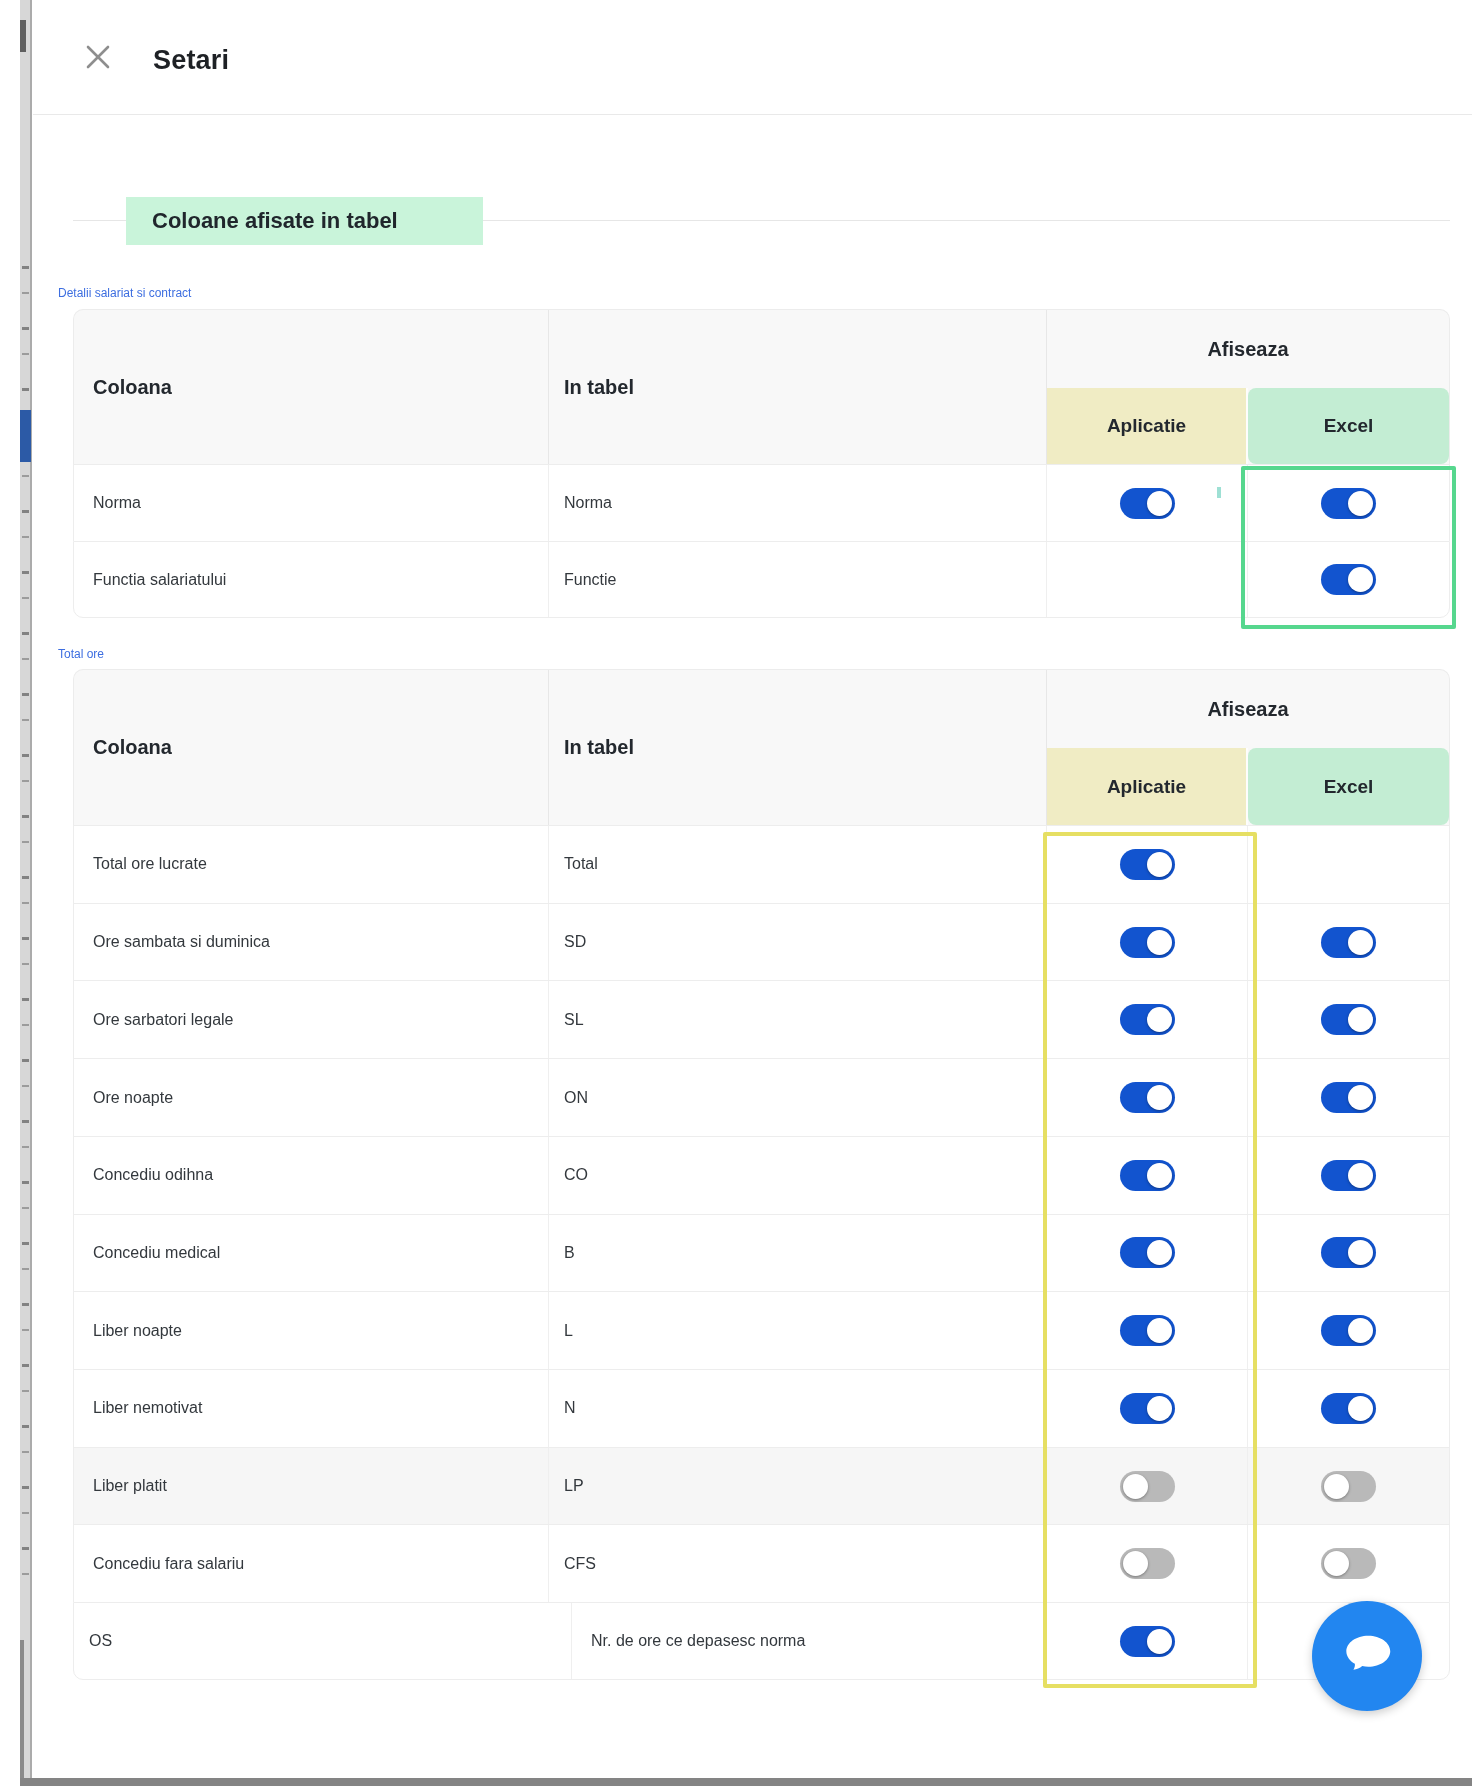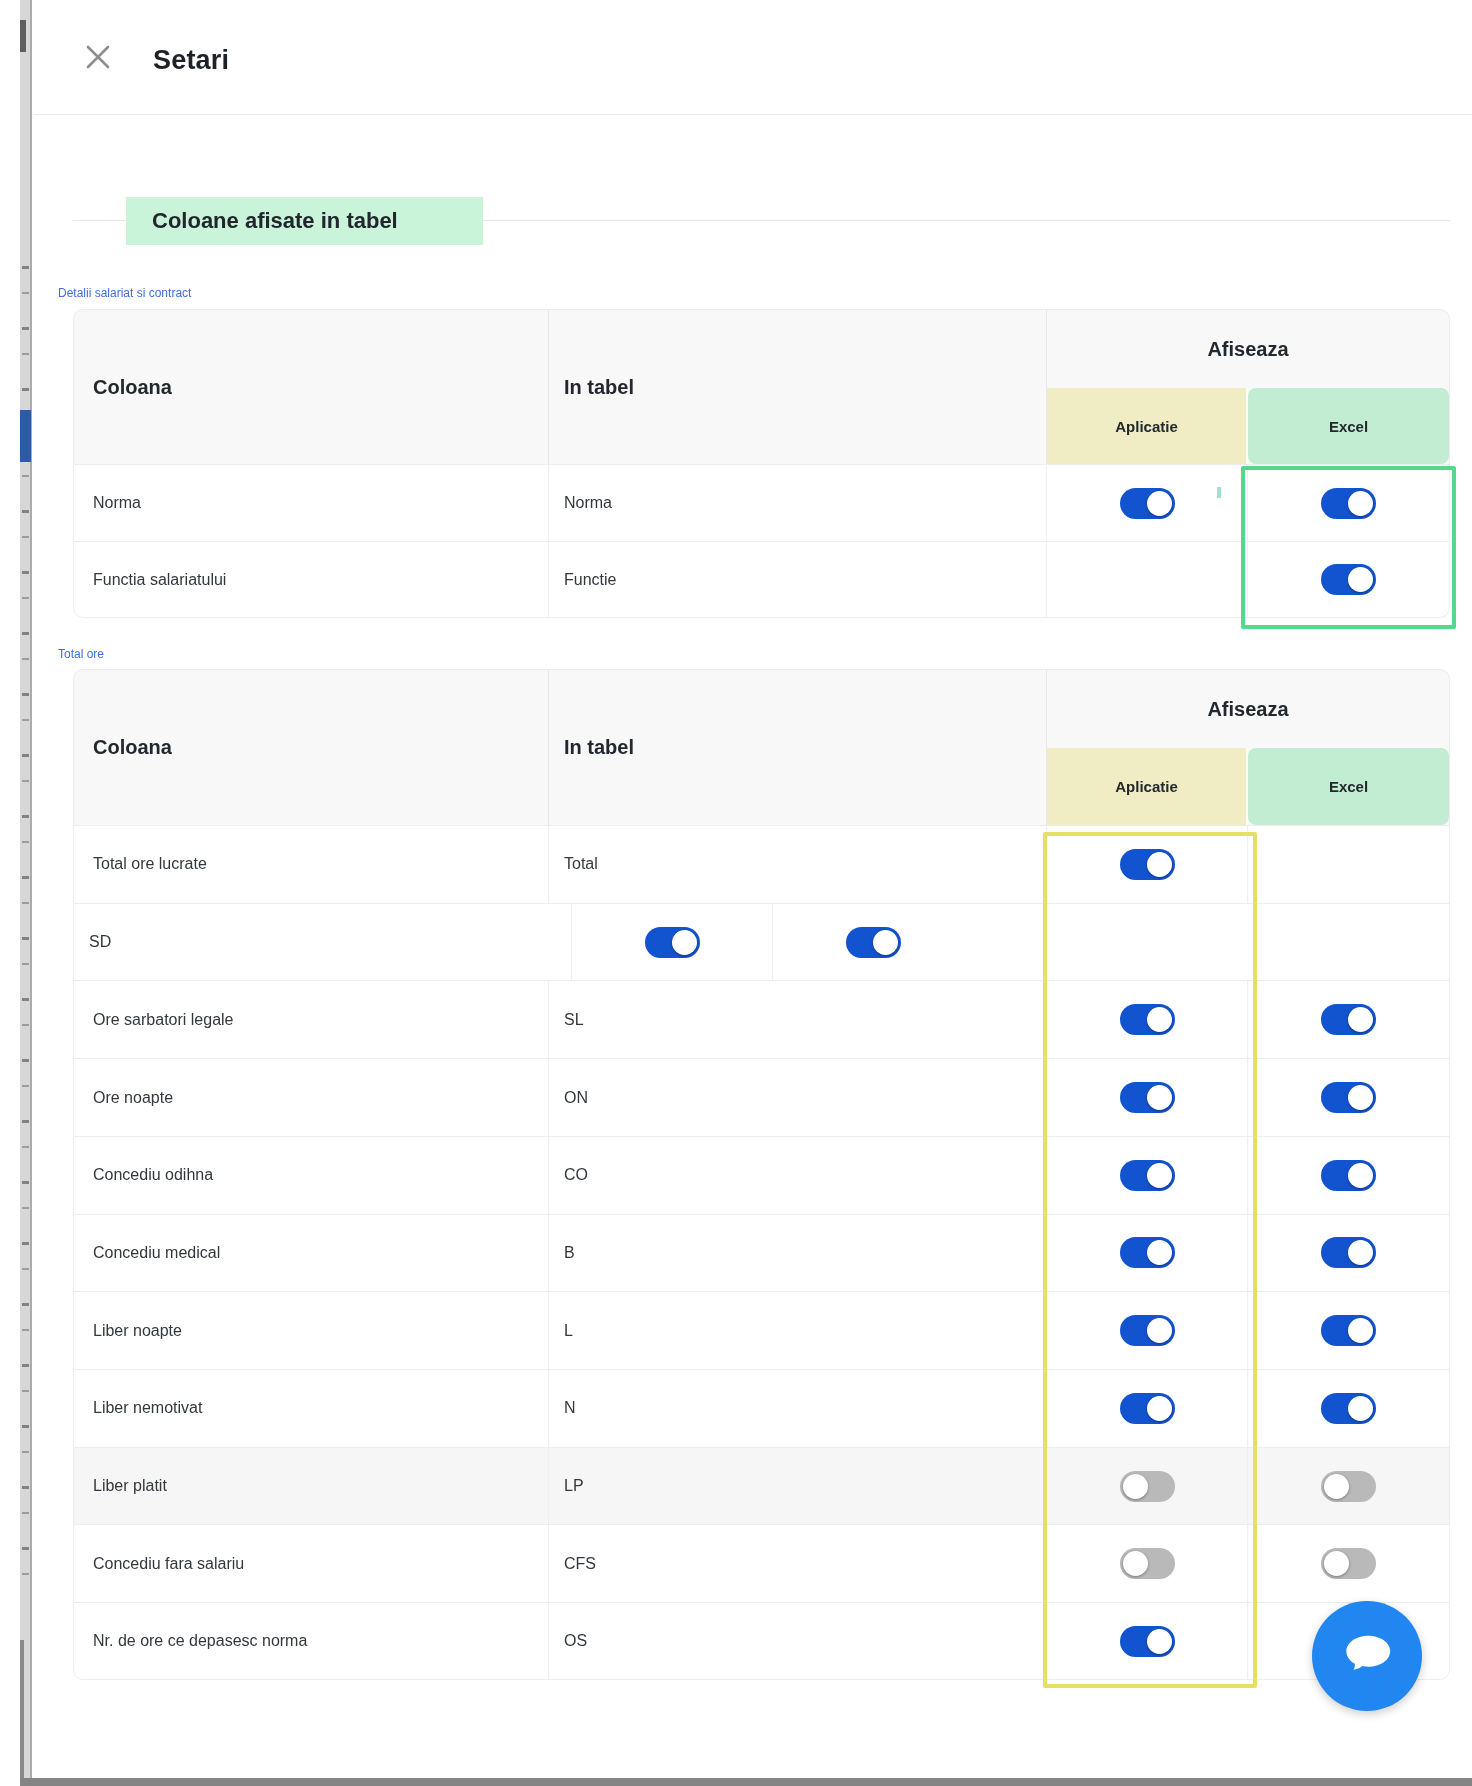--- a/index.html
+++ b/index.html
@@ -69,21 +69,21 @@
   .th.c1 { width:475px; padding-left:19px; border-right:1px solid #e7e7e7; }
   .th.c2 { width:498px; padding-left:15px; border-right:1px solid #e7e7e7; }
   .c3 { width:402px; display:flex; flex-direction:column; }
   .afiseaza {
     height:78px; display:flex; align-items:center; justify-content:center;
     font-size:20px; font-weight:700; color:#23282e;
   }
   .subs { display:flex; flex:1; }
   .sub {
     width:201px; display:flex; align-items:center; justify-content:center;
-    font-size:15px; font-weight:700; color:#23282e;
+    font-size:19px; font-weight:700; color:#23282e;
   }
   .sub.app { background:#f0ecc4; border-right:2px solid #fdfdfd; }
   .sub.exl { background:#c3edd3;border-radius:8px; }
 
   .trow { display:flex; border:1px solid #ededed; border-bottom:none; background:#fff; }
   #table1 .trow { height:77px; }
   #table2 .trow { height:77.73px; }
   .tbl .trow:last-child { border-bottom:1px solid #ededed; border-radius:0 0 10px 10px; }
   .trow.row-muted { background:#f6f6f6; }
   .td { display:flex; align-items:center; font-size:16px; color:#33383d; }
@@ -217,20 +217,21 @@
       <div class="td c1">Total ore lucrate</div>
       <div class="td c2">Total</div>
       <div class="td c3a">
           <span class="toggle" data-state="on"></span>
         </div>
       <div class="td c3b">
           <span class="toggle" data-state="none"></span>
         </div>
     </div>
     <div class="trow">
+      <div class="td c1">Ore sambata si duminica</div>
       <div class="td c2">SD</div>
       <div class="td c3a">
           <span class="toggle" data-state="on"></span>
         </div>
       <div class="td c3b">
           <span class="toggle" data-state="on"></span>
         </div>
     </div>
     <div class="trow">
       <div class="td c1">Ore sarbatori legale</div>
@@ -306,22 +307,22 @@
       <div class="td c1">Concediu fara salariu</div>
       <div class="td c2">CFS</div>
       <div class="td c3a">
           <span class="toggle" data-state="off"></span>
         </div>
       <div class="td c3b">
           <span class="toggle" data-state="off"></span>
         </div>
     </div>
     <div class="trow">
+      <div class="td c2">OS</div>
       <div class="td c1">Nr. de ore ce depasesc norma</div>
-      <div class="td c2">OS</div>
       <div class="td c3a">
           <span class="toggle" data-state="on"></span>
         </div>
       <div class="td c3b">
           <span class="toggle" data-state="none"></span>
         </div>
     </div>
   </div>
 
   <div class="yellow-box"></div>

